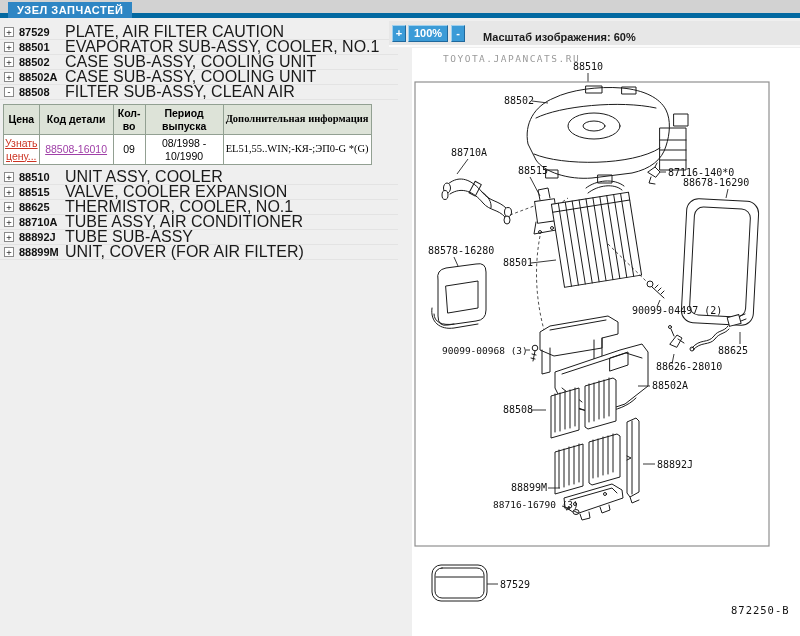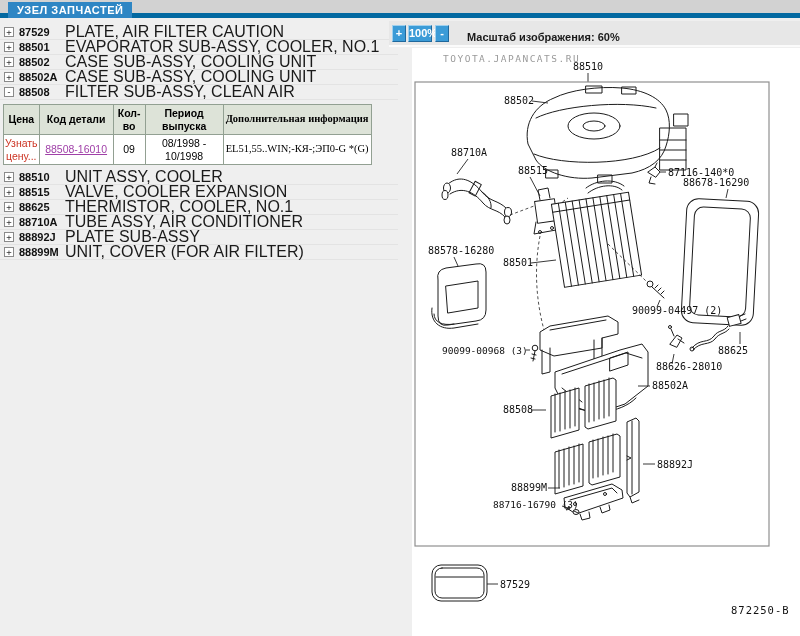--- a/index.html
+++ b/index.html
@@ -25,34 +25,34 @@
   .pdesc { font-size:16px; color:#1a1a1a; white-space:nowrap; }
 
   
   table.parts { border-collapse:collapse; margin:4px 0 3px 3px; table-layout:fixed; }
   table.parts th, table.parts td { border:1px solid #92a092; font-size:10.5px; text-align:center;
                                    vertical-align:middle; padding:2px 1px; line-height:1.2; }
   table.parts th { background:#dde3d8; font-weight:bold; color:#000; }
   table.parts td { background:#ffffff; height:30px; }
   .c-price { width:32px; } .c-code { width:74px; } .c-qty { width:32px; }
   .c-period { width:78px; } .c-info { width:148px;font-family:Liberation Serif, serif; }
-  a.lnk-price { color:#cc3322; cursor:pointer; }
+  a.lnk-price { color:#cc3322; text-decoration:underline; cursor:pointer; }
   a.lnk-code { color:#a040a8; text-decoration:underline; cursor:pointer; }
   .td-period { text-align:left; padding-left:4px; }
   .td-info { font-size:10px; white-space:nowrap; }
 
   
   .toolbar { position:absolute; left:389px; top:21px; width:411px; height:26px;
              background:#e7e7e7; border-bottom:2px solid #fbfbfb;
              display:flex; align-items:center; }
   .zbtn { background:#3b9bd7; color:#fff; font-weight:bold; font-size:11px;
           height:17px; line-height:15px; text-align:center; cursor:pointer;
           border:1px solid #9fd0ee; border-right-color:#20689c; border-bottom-color:#20689c; }
   .zbtn.sq { width:14px; margin-left:3px; }
-  .zbtn.lvl { width:24px; margin-left:2px; }
+  .zbtn.lvl { width:40px; margin-left:2px; }
   .scale-label { font-weight:bold; font-size:11px; color:#1a1a1a; margin-left:18px;margin-top:8px; }
 
   
   .canvas { position:absolute; left:412px; top:48px; width:388px; height:588px; background:#ffffff; }
   svg { display:block; }
   .part-line { stroke:#1c1c1c; stroke-width:1; fill:none; stroke-linejoin:round; stroke-linecap:round; }
   .part-fill { stroke:#1c1c1c; stroke-width:1; fill:#ffffff; stroke-linejoin:round; }
   .leader { stroke:#222; stroke-width:0.9; fill:none; }
   .dashed { stroke:#222; stroke-width:0.8; fill:none; stroke-dasharray:3 2.5; }
   .boxline { stroke:#909090; stroke-width:1.2; fill:none; }
@@ -104,21 +104,21 @@
       <th class="c-price">Цена</th>
       <th class="c-code">Код детали</th>
       <th class="c-qty">Кол-во</th>
       <th class="c-period">Период выпуска</th>
       <th class="c-info">Дополнительная информация</th>
     </tr>
     <tr>
       <td class="c-price"><a class="lnk-price">Узнать цену...</a></td>
       <td class="c-code"><a class="lnk-code">88508-16010</a></td>
       <td class="c-qty">09</td>
-      <td class="c-period td-period">08/1998 - 10/1998</td>
+      <td class="c-period td-period">08/1998 - 10/1990</td>
       <td class="c-info td-info">EL51,55..WIN;-КЯ-;ЭП0-G *(G)</td>
     </tr>
   </tbody>
     </table>
 
   <div class="tree lower">
     <div class="tree-row">
       <span class="toggle">+</span>
       <span class="pcode">88510</span>
       <span class="pdesc">UNIT ASSY, COOLER</span>
@@ -134,21 +134,21 @@
       <span class="pdesc">THERMISTOR, COOLER, NO.1</span>
     </div>
     <div class="tree-row">
       <span class="toggle">+</span>
       <span class="pcode">88710A</span>
       <span class="pdesc">TUBE ASSY, AIR CONDITIONER</span>
     </div>
     <div class="tree-row">
       <span class="toggle">+</span>
       <span class="pcode">88892J</span>
-      <span class="pdesc">PLATE SUB-ASSY</span>
+      <span class="pdesc">TUBE SUB-ASSY</span>
     </div>
     <div class="tree-row">
       <span class="toggle">+</span>
       <span class="pcode">88899M</span>
       <span class="pdesc">UNIT, COVER (FOR AIR FILTER)</span>
     </div>
   </div>
 </div>
 
 <div class="toolbar">

